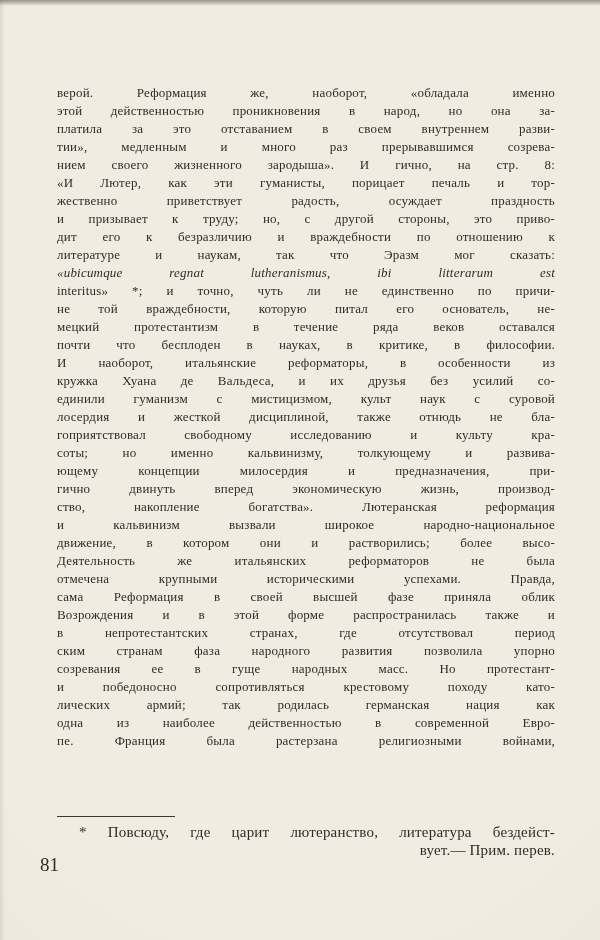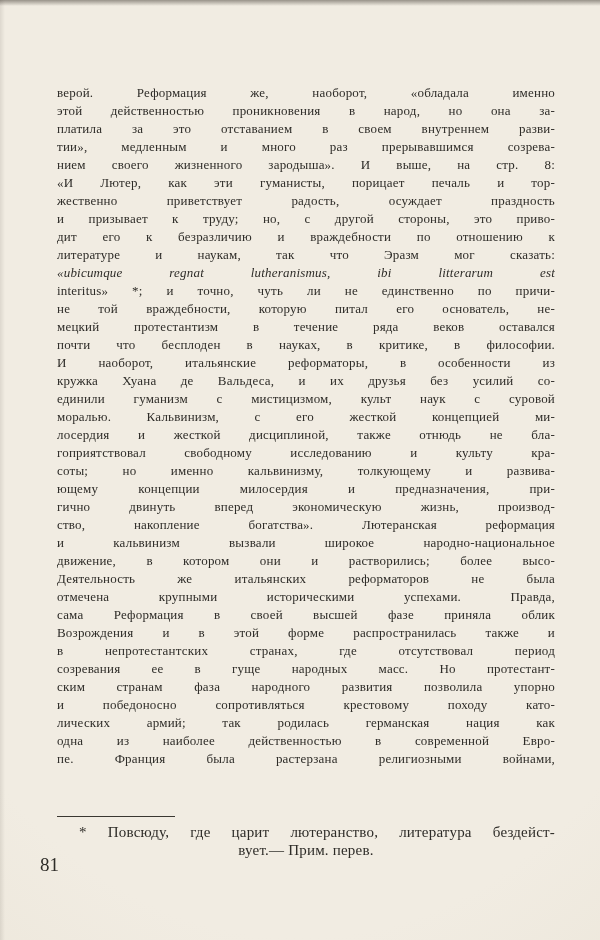--- a/index.html
+++ b/index.html
@@ -57,21 +57,21 @@
   }
   .footnote {
     position: absolute;
     top: 824px;
     left: 57px;
     width: 498px;
     font-size: 15px;
     line-height: 17.5px;
     letter-spacing: 0.2px;
   }
-  .fline { text-align: center; }
+  .fline { text-align: right; }
   .fline:first-child {
     padding-left: 22px;
     text-align: justify;
     text-align-last: justify;
   }
   .page-number {
     position: absolute;
     top: 854px;
     left: 40px;
     font-size: 19px;
@@ -82,50 +82,49 @@
 
 <div class="page">
   <div class="scan-edge-top"></div>
   <div class="scan-edge-left"></div>
 
   <div class="text-block">
       <div class="line">верой. Реформация же, наоборот, «обладала именно</div>
       <div class="line">этой действенностью проникновения в народ, но она за-</div>
       <div class="line">платила за это отставанием в своем внутреннем разви-</div>
       <div class="line">тии», медленным и много раз прерывавшимся созрева-</div>
-      <div class="line">нием своего жизненного зародыша». И выше, на стр. 8:</div>
+      <div class="line">нием своего жизненного зародыша». И гично, на стр. 8:</div>
       <div class="line">«И Лютер, как эти гуманисты, порицает печаль и тор-</div>
       <div class="line">жественно приветствует радость, осуждает праздность</div>
       <div class="line">и призывает к труду; но, с другой стороны, это приво-</div>
       <div class="line">дит его к безразличию и враждебности по отношению к</div>
       <div class="line">литературе и наукам, так что Эразм мог сказать:</div>
       <div class="line">«ubicumque regnat lutheranismus, ibi litterarum est</div>
       <div class="line">interitus» *; и точно, чуть ли не единственно по причи-</div>
       <div class="line">не той враждебности, которую питал его основатель, не-</div>
       <div class="line">мецкий протестантизм в течение ряда веков оставался</div>
       <div class="line">почти что бесплоден в науках, в критике, в философии.</div>
       <div class="line">И наоборот, итальянские реформаторы, в особенности из</div>
       <div class="line">кружка Хуана де Вальдеса, и их друзья без усилий со-</div>
       <div class="line">единили гуманизм с мистицизмом, культ наук с суровой</div>
-      <div class="line">моралью. Кальвинизм, с его жесткой концепцией ми-</div>
       <div class="line">лосердия и жесткой дисциплиной, также отнюдь не бла-</div>
       <div class="line">гоприятствовал свободному исследованию и культу кра-</div>
       <div class="line">соты; но именно кальвинизму, толкующему и развива-</div>
       <div class="line">ющему концепции милосердия и предназначения, при-</div>
       <div class="line">гично двинуть вперед экономическую жизнь, производ-</div>
       <div class="line">ство, накопление богатства». Лютеранская реформация</div>
       <div class="line">и кальвинизм вызвали широкое народно-национальное</div>
       <div class="line">движение, в котором они и растворились; более высо-</div>
       <div class="line">Деятельность же итальянских реформаторов не была</div>
       <div class="line">отмечена крупными историческими успехами. Правда,</div>
       <div class="line">сама Реформация в своей высшей фазе приняла облик</div>
       <div class="line">Возрождения и в этой форме распространилась также и</div>
       <div class="line">в непротестантских странах, где отсутствовал период</div>
+      <div class="line">ским странам фаза народного развития позволила упорно</div>
       <div class="line">созревания ее в гуще народных масс. Но протестант-</div>
-      <div class="line">ским странам фаза народного развития позволила упорно</div>
       <div class="line">и победоносно сопротивляться крестовому походу като-</div>
       <div class="line">лических армий; так родилась германская нация как</div>
       <div class="line">одна из наиболее действенностью в современной Евро-</div>
       <div class="line">пе. Франция была растерзана религиозными войнами,</div>
     </div>
 
   <div class="footnote-sep"></div>
 
   <div class="footnote">
       <div class="fline">* Повсюду, где царит лютеранство, литература бездейст-</div>

